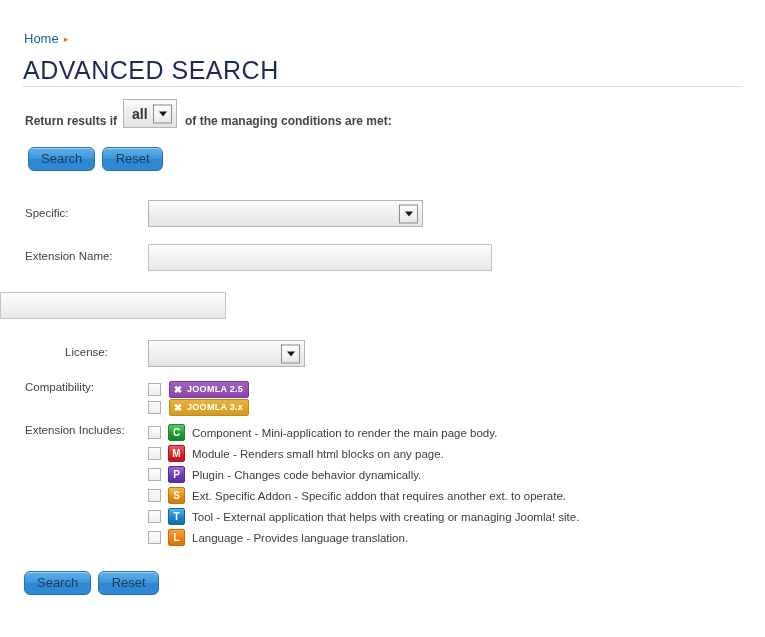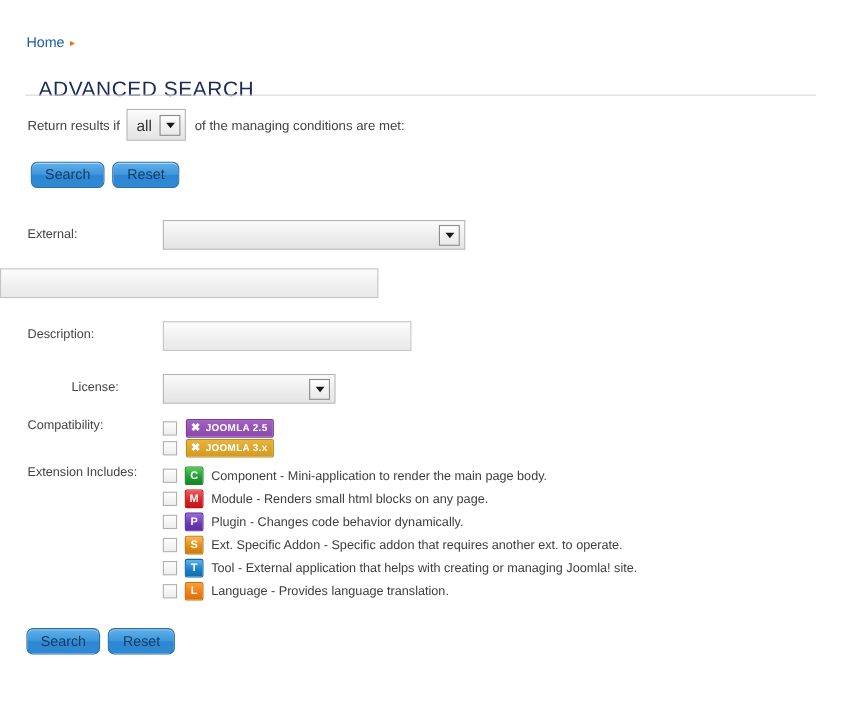--- a/index.html
+++ b/index.html
@@ -44,45 +44,46 @@
     color: #e8740c;
     font-size: 9px;
     vertical-align: 1px;
   }
 
   
   .page-title {
     position: absolute;
     left: 23px;
     top: 58px;
-    font-size: 19px;
+    font-size: 25px;
     letter-spacing: 0.5px;
     color: #1b2a56;
     font-weight: normal;
-    margin: 12px;
+    margin: 0;
     line-height: 24px;
     white-space: nowrap;
   }
   .title-rule {
     position: absolute;
     left: 23px;
     top: 86px;
     width: 719px;
     height: 1px;
     background: #d8d8d8;
   }
 
   
   .return-row {
     position: absolute;
     left: 25px;
     top: 99px;
     display: flex;
-    align-items: center;
-    white-space: nowrap;
+    align-items: flex-end;
+    white-space: nowrap;
+    font-weight: bold;
   }
   .return-text {
     font-size: 12px;
     color: #444444;
   }
   .return-text.pre { margin-right: 6px; }
   .return-text.post { margin-left: 8px; }
 
   
   .sel {
@@ -290,39 +291,39 @@
   </div>
 
   <div class="btn-row-top">
     <button class="btn btn-search">Search</button>
     <button class="btn btn-reset">Reset</button>
   </div>
 
   <div class="form">
 
     <div class="frow" style="height:44px;">
-      <div class="flabel" style="padding-top:7px;">External:</div>
+      <div class="flabel" style="padding-top:7px;">Specific:</div>
       <div class="fctl">
         <span class="sel sel-cat">
           <span class="sel-value" style="font-size:12px;"></span>
           <span class="sel-arrow">
               <i></i>
             </span>
         </span>
       </div>
     </div>
 
     <div class="frow" style="height:48px;">
+      <div class="flabel" style="padding-top:6px;">Extension Name:</div>
       <div class="fctl">
         <input class="txt txt-ext" type="text" placeholder="" style="">
       </div>
     </div>
 
     <div class="frow" style="height:48px;">
-      <div class="flabel" style="padding-top:6px;">Description:</div>
       <div class="fctl">
         <input class="txt txt-desc" type="text" placeholder="" style="">
       </div>
     </div>
 
     <div class="frow" style="height:40px;">
       <div class="flabel" style="padding-top:6px;text-align:center;">License:</div>
       <div class="fctl">
         <span class="sel sel-lic">
           <span class="sel-value" style="font-size:12px;"></span>

